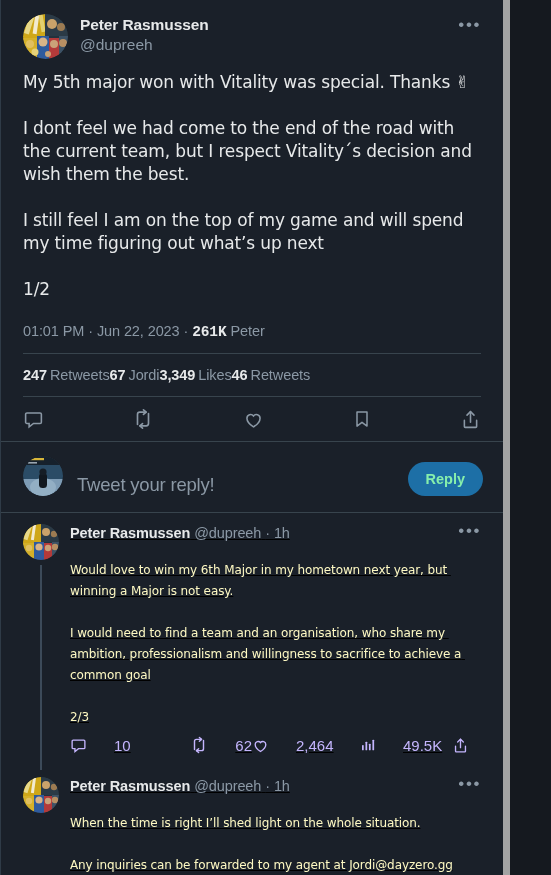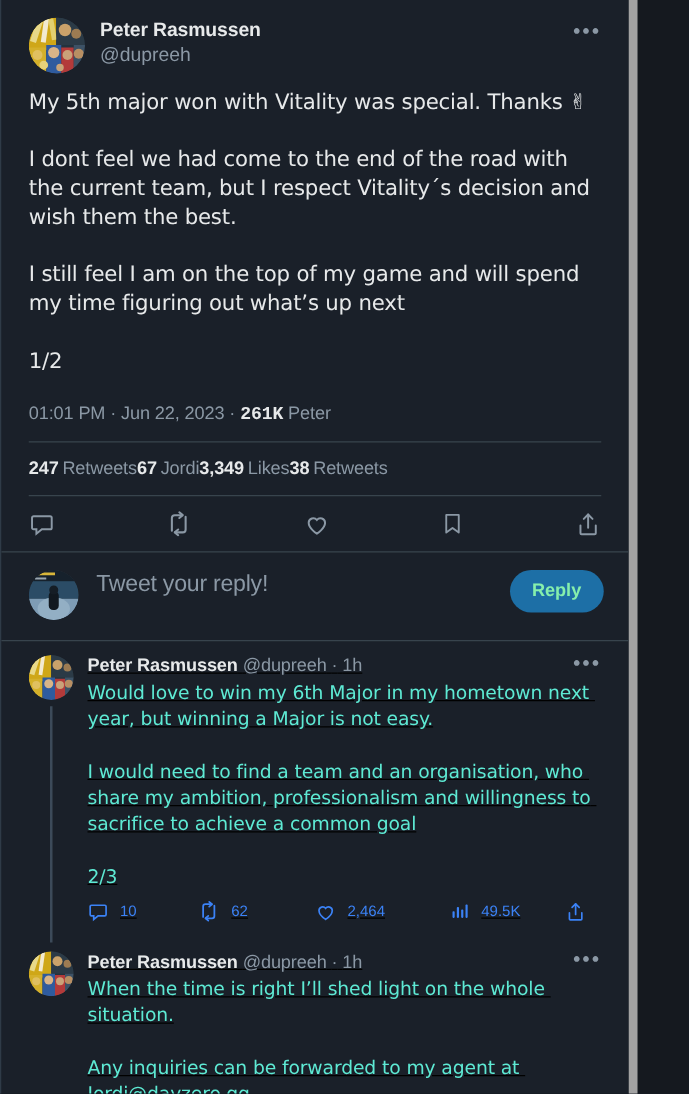--- a/index.html
+++ b/index.html
@@ -106,21 +106,21 @@
     color: #8b98a5;
     display: flex;
     align-items: center;
     cursor: pointer;
   }
   .act-icon svg { display: block; }
 
   
   .composer {
     display: flex;
-    align-items: flex-start;
+    align-items: flex-end;
     padding: 14px 20px 16px 22px;
     border-top: 1px solid #38444d;
   }
   .composer .avatar { width: 40px; height: 40px; flex: 0 0 40px; }
   .composer-placeholder {
     flex: 1;
     color: #8b98a5;
     font-size: 18.5px;
     margin-left: 14px;
     letter-spacing: -0.2px;
@@ -162,46 +162,47 @@
   .reply-head {
     font-size: 14.5px;
     line-height: 18px;
     letter-spacing: -0.1px;
     position: relative;
   }
   .reply-head .rname { color: #e7e9ea; font-weight: bold; }
   .reply-head .rhandle { color: #8b98a5; font-weight: normal; }
 
   .reply-body {
-    color: #5eead4;
-    font-size: 15px;
+    color: #fef9c3;
+    font-size: 12px;
     line-height: 21px;
     white-space: pre-wrap;
     letter-spacing: -0.1px;
-    margin-top: 2px;
+    margin-top: 18px;
   }
 
   .reply-actions {
     display: flex;
     align-items: center;
     margin-top: 8px;
     padding-bottom: 8px;
   }
   .ra {
     display: flex;
     align-items: center;
-    color: #3b82f6;
-    font-size: 12px;
+    color: #c4b5fd;
+    font-size: 15px;
     cursor: pointer;
+    gap: 18px;
   }
   .ra svg { display: block; }
   .ra-count { margin-left: 9px; }
 
   .ra-reply  { width: 88px; }
-  .ra-rt     { width: 94px; }
+  .ra-rt     { width: 94px; justify-content: flex-end; }
   .ra-like   { width: 108px; text-align: center; }
   .ra-views  { width: 92px; }
 
   .emoji { font-family: "DejaVu Sans", sans-serif; }
 </style>
 </head>
 <body>
 
 <div class="app">
 
@@ -269,21 +270,21 @@
       <div class="stat">
         <b>247</b><span>Retweets</span>
       </div>
       <div class="stat">
         <b>67</b><span>Jordi</span>
       </div>
       <div class="stat">
         <b>3,349</b><span>Likes</span>
       </div>
       <div class="stat">
-        <b>38</b><span>Retweets</span>
+        <b>46</b><span>Retweets</span>
       </div>
     </div>
   </div>
 
   <div class="divider" style="margin:0 22px;"></div>
 
   <div class="actions-row">
     <div class="act-icon">
       <svg width="21" height="21" viewBox="0 0 24 24" fill="none" stroke="currentColor" stroke-width="1.8">
         <path d="M4.5 4.5h15a1.5 1.5 0 011.5 1.5v9a1.5 1.5 0 01-1.5 1.5H12l-5 4v-4H4.5A1.5 1.5 0 013 15V6a1.5 1.5 0 011.5-1.5z"></path>

